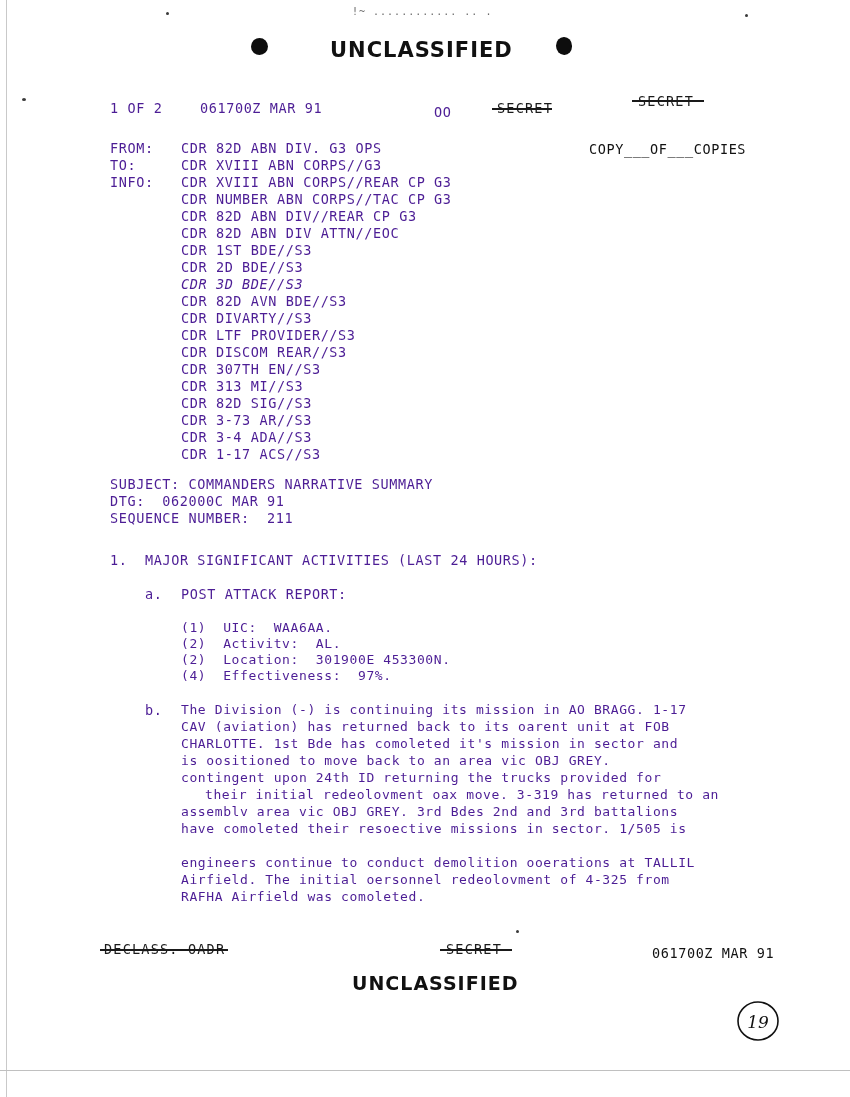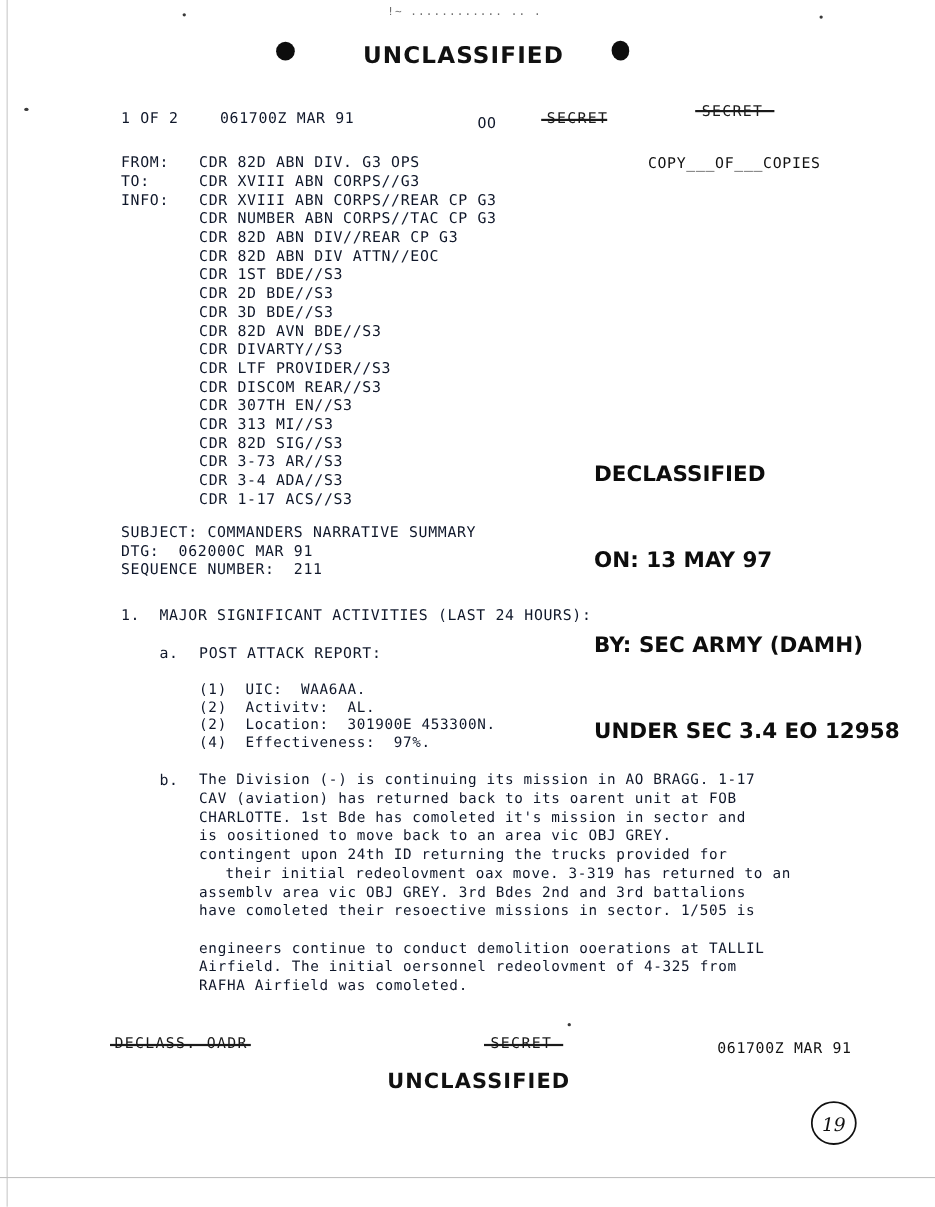--- a/index.html
+++ b/index.html
@@ -86,21 +86,21 @@
   }
 
   
   .mono {
     position: absolute;
     font-family: "DejaVu Sans Mono", monospace;
     font-size: 13.5px;
     line-height: 16.6px;
     letter-spacing: 0.6px;
     white-space: pre;
-    color: #0f172a;
+    color: #4c1d95;
   }
   .mono.small {
     font-size: 13px;
   }
 
   
   .struck {
     position: absolute;
     font-family: "DejaVu Sans Mono", monospace;
     font-size: 13.5px;
@@ -196,38 +196,32 @@
   <div class="mono" style="left:181px;top:157px;">CDR XVIII ABN CORPS//G3</div>
 
   <div class="mono" style="left:110px;top:174px;">INFO:</div>
 
   <div class="mono" style="left:181px;top:174px;">CDR XVIII ABN CORPS//REAR CP G3</div>
   <div class="mono" style="left:181px;top:191px;">CDR NUMBER ABN CORPS//TAC CP G3</div>
   <div class="mono" style="left:181px;top:208px;">CDR 82D ABN DIV//REAR CP G3</div>
   <div class="mono" style="left:181px;top:225px;">CDR 82D ABN DIV ATTN//EOC</div>
   <div class="mono" style="left:181px;top:242px;">CDR 1ST BDE//S3</div>
   <div class="mono" style="left:181px;top:259px;">CDR 2D BDE//S3</div>
-  <div class="mono" style="left:181px;top:276px;">CDR 3D BDE//S3</div>
+  <div class="mono" style="left:181px;top:276px;font-style:italic;">CDR 3D BDE//S3</div>
   <div class="mono" style="left:181px;top:293px;">CDR 82D AVN BDE//S3</div>
   <div class="mono" style="left:181px;top:310px;">CDR DIVARTY//S3</div>
   <div class="mono" style="left:181px;top:327px;text-align:center;">CDR LTF PROVIDER//S3</div>
   <div class="mono" style="left:181px;top:344px;text-align:center;">CDR DISCOM REAR//S3</div>
   <div class="mono" style="left:181px;top:361px;">CDR 307TH EN//S3</div>
   <div class="mono" style="left:181px;top:378px;">CDR 313 MI//S3</div>
   <div class="mono" style="left:181px;top:395px;">CDR 82D SIG//S3</div>
   <div class="mono" style="left:181px;top:412px;">CDR 3-73 AR//S3</div>
   <div class="mono" style="left:181px;top:429px;">CDR 3-4 ADA//S3</div>
   <div class="mono" style="left:181px;top:446px;">CDR 1-17 ACS//S3</div>
 
-  <div class="declass">
-    <div>DECLASSIFIED</div>
-    <div>ON: 13 MAY 97</div>
-    <div>BY: SEC ARMY (DAMH)</div>
-    <div>UNDER SEC 3.4 EO 12958</div>
-  </div>
 
   <div class="mono" style="left:110px;top:476px;">SUBJECT: COMMANDERS NARRATIVE SUMMARY</div>
   <div class="mono" style="left:110px;top:493px;">DTG:  062000C MAR 91</div>
   <div class="mono" style="left:110px;top:510px;">SEQUENCE NUMBER:  211</div>
 
   <div class="mono" style="left:110px;top:552px;">1.</div>
   <div class="mono" style="left:145px;top:552px;">MAJOR SIGNIFICANT ACTIVITIES (LAST 24 HOURS):</div>
 
   <div class="mono" style="left:145px;top:586px;">a.</div>
   <div class="mono" style="left:181px;top:586px;">POST ATTACK REPORT:</div>

